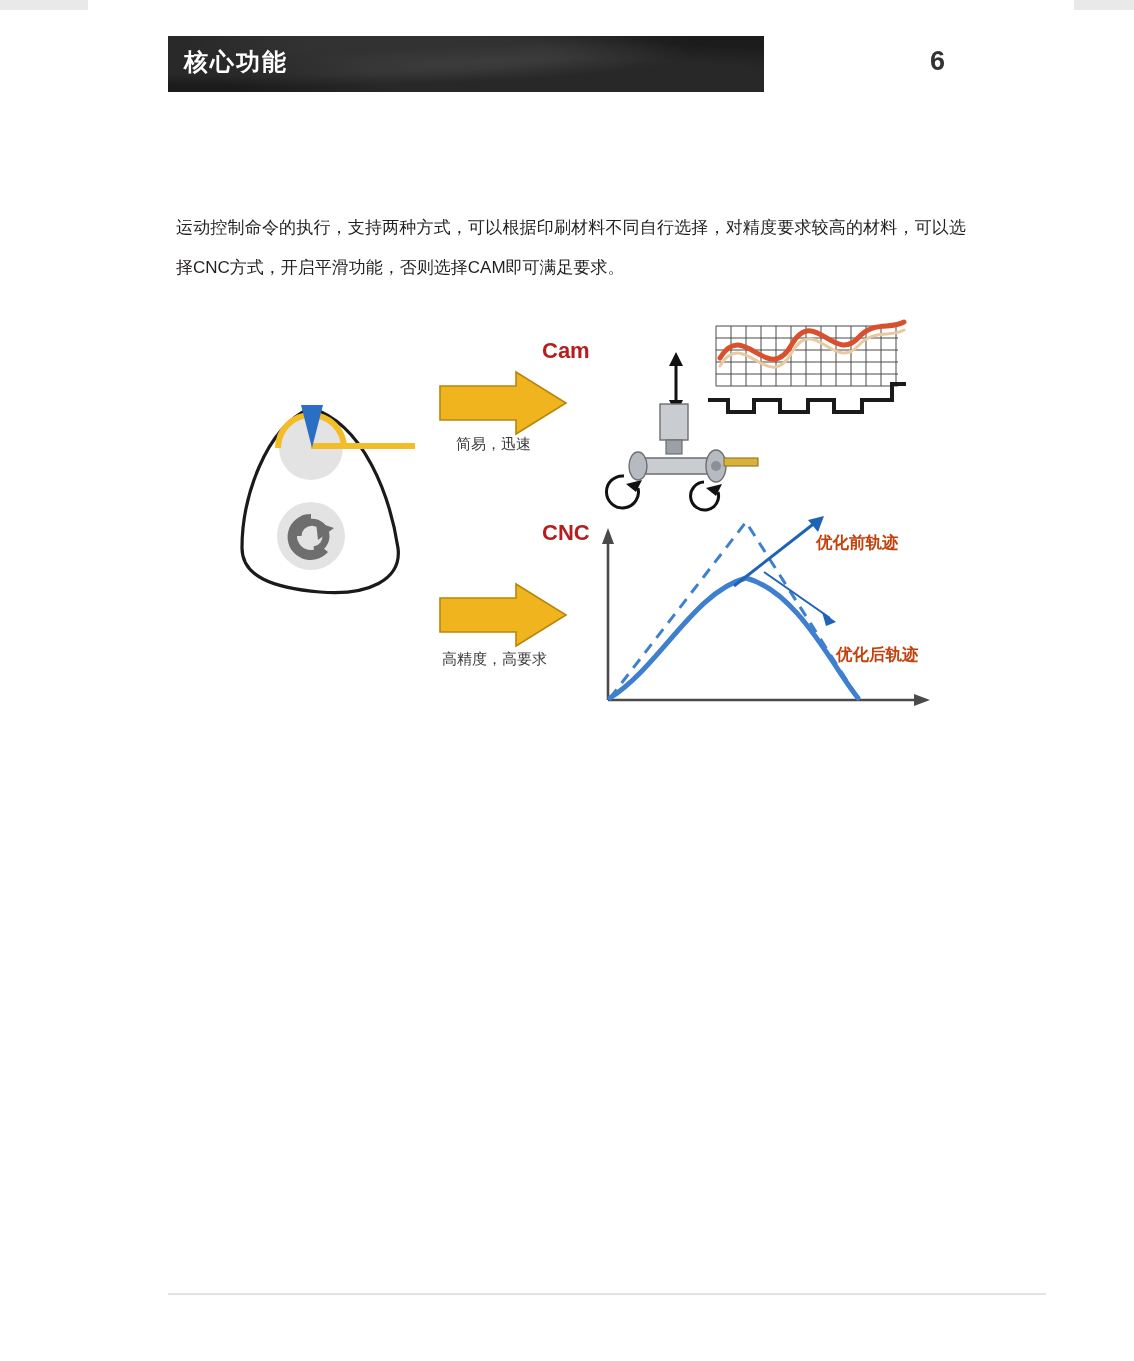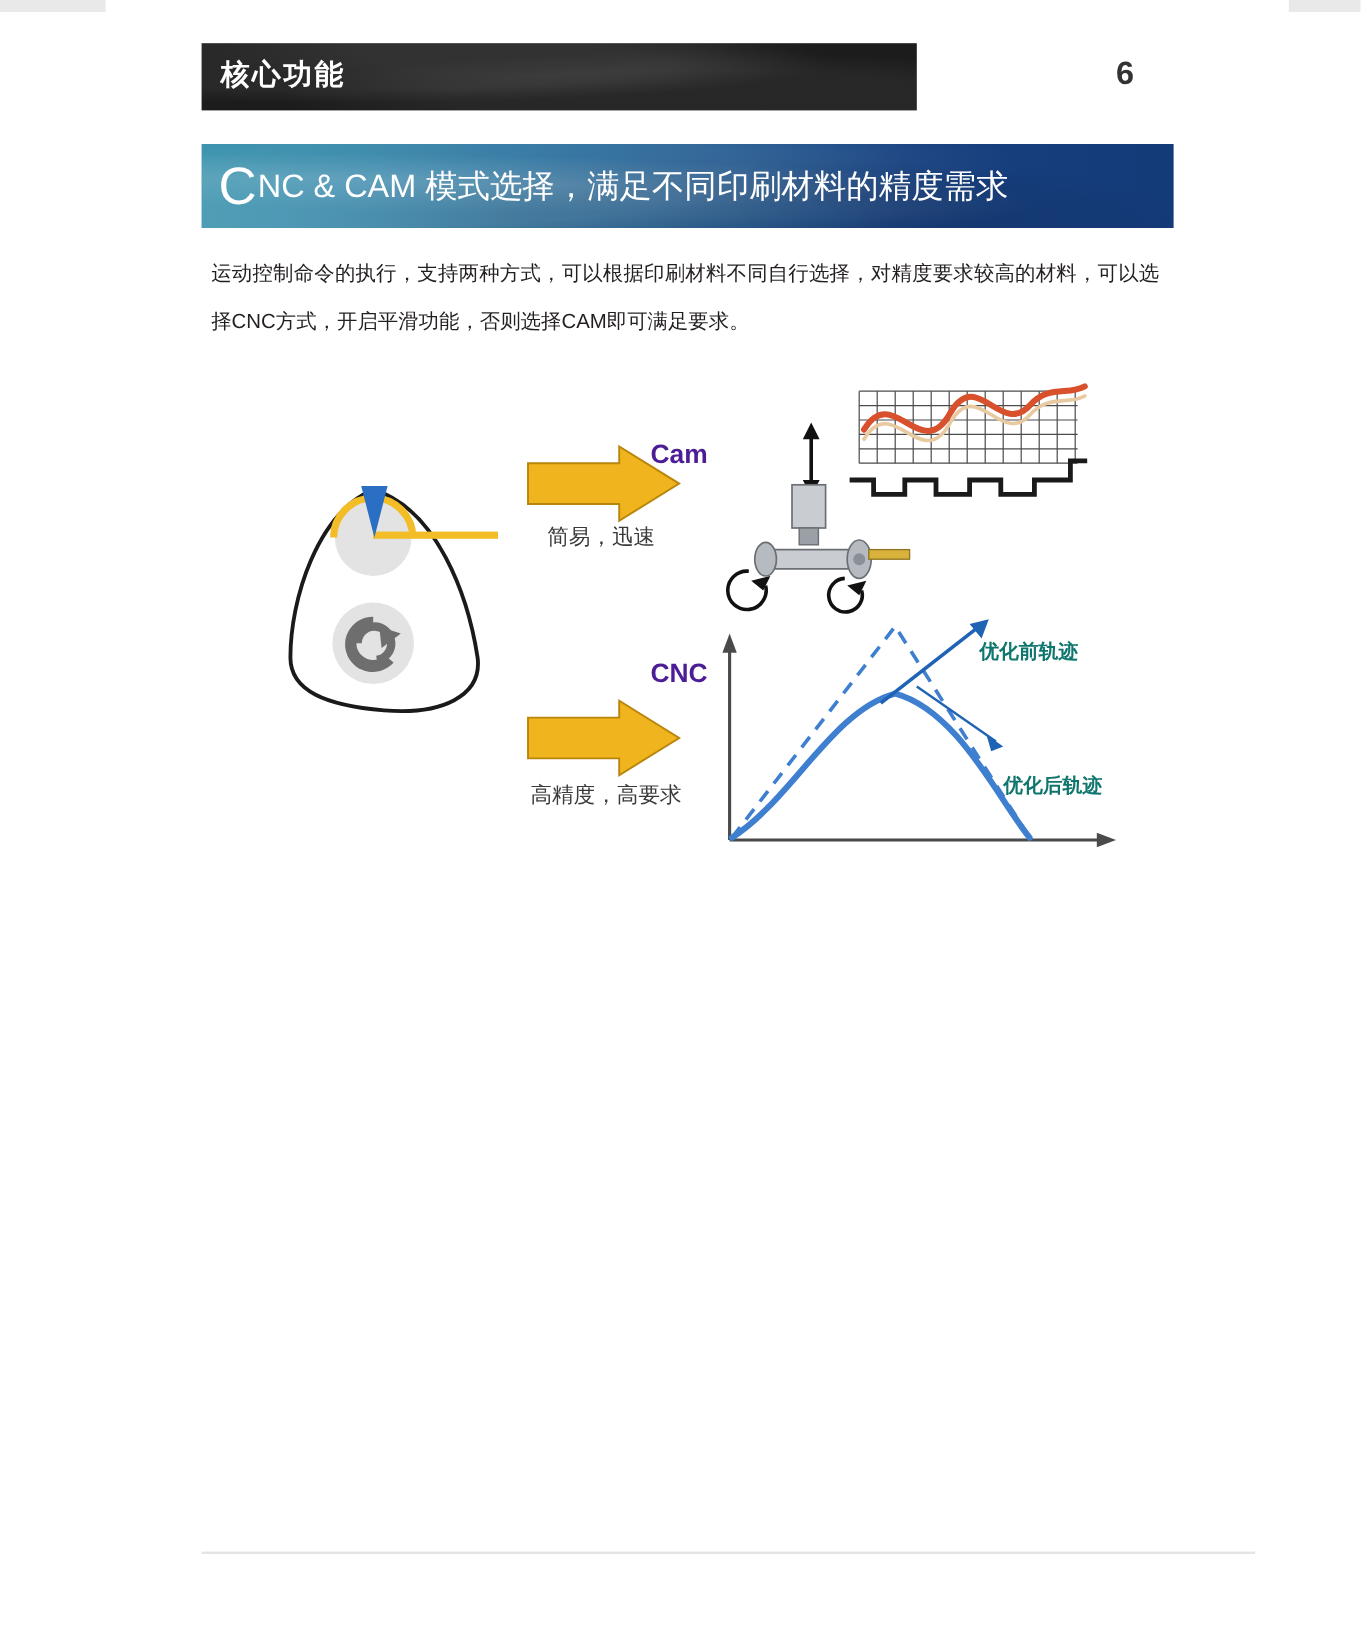--- a/index.html
+++ b/index.html
@@ -123,40 +123,39 @@
   .figure {
     position: absolute;
     left: 168px;
     top: 300px;
     width: 810px;
     height: 430px;
   }
   .fig-label {
     position: absolute;
     font-weight: bold;
-    color: #4c1d95;
+    color: #b91c1c;
     font-size: 22px;
-    margin-top: 28px;
   }
   .label-cam { left: 374px; top: 38px; }
   .label-cnc { left: 374px; top: 220px; }
 
   .arrow-caption {
     position: absolute;
-    font-size: 18px;
+    font-size: 15px;
     color: #3a3a3a;
     white-space: nowrap;
   }
   .cap-cam { left: 288px; top: 135px; }
   .cap-cnc { left: 274px; top: 350px; }
 
   .traj-label {
     position: absolute;
     font-weight: bold;
-    color: #0f766e;
+    color: #c2410c;
     font-size: 16.5px;
     white-space: nowrap;
   }
   .traj-before { left: 648px; top: 232px; }
   .traj-after  { left: 668px; top: 327px; margin-top: 17px; }
 
   svg { display: block; }
   .fig-svg { position: absolute; left: 0; top: 0; }
 </style>
 </head>
@@ -165,25 +164,20 @@
 <div class="page">
 
   <div class="top-strip-left"></div>
   <div class="top-strip-right"></div>
 
   <div class="header-bar">
     <div class="header-title">核心功能</div>
   </div>
   <div class="page-number">6</div>
 
-  <div class="banner">
-    <div class="banner-text">
-      <span class="drop-cap">C</span><span>NC &amp; CAM 模式选择，满足不同印刷材料的精度需求</span>
-    </div>
-  </div>
 
   <div class="body-text">运动控制命令的执行，支持两种方式，可以根据印刷材料不同自行选择，对精度要求较高的材料，可以选择CNC方式，开启平滑功能，否则选择CAM即可满足要求。</div>
 
   <div class="figure">
 
     <svg class="fig-svg" width="810" height="430" viewBox="0 0 810 430">
 
       <g>
 
         <circle cx="143" cy="148" r="32" fill="#e3e3e3"></circle>

